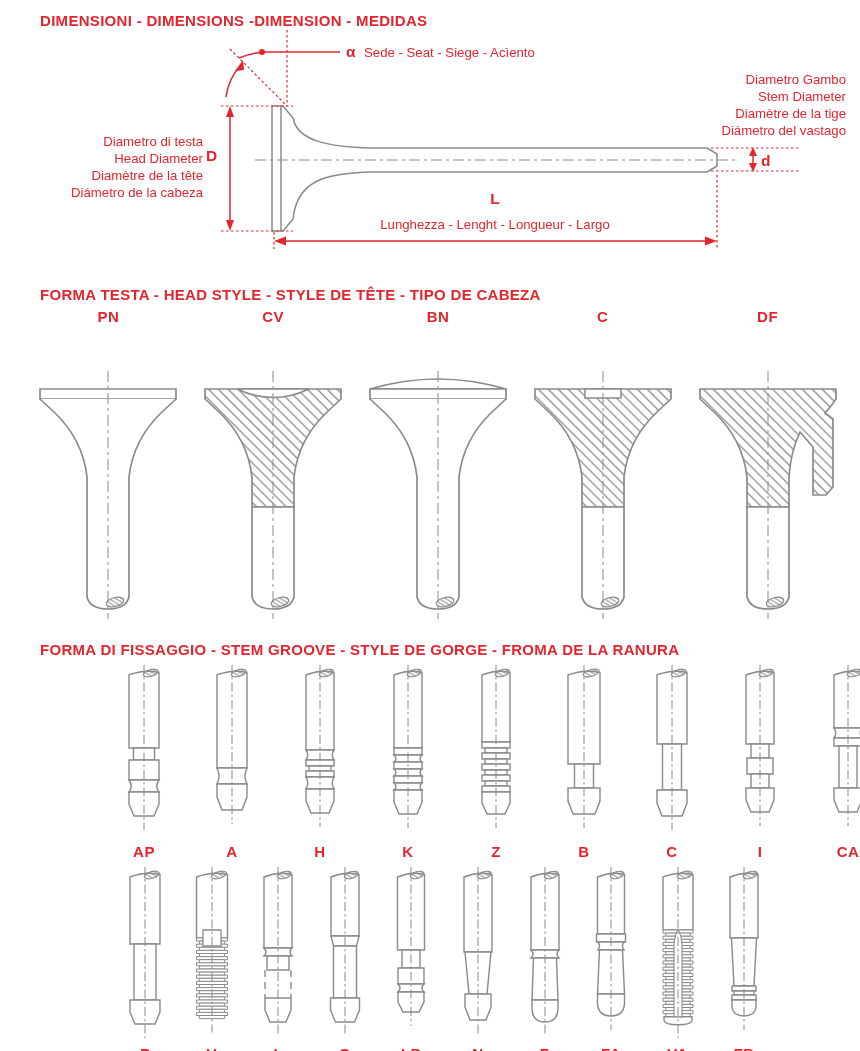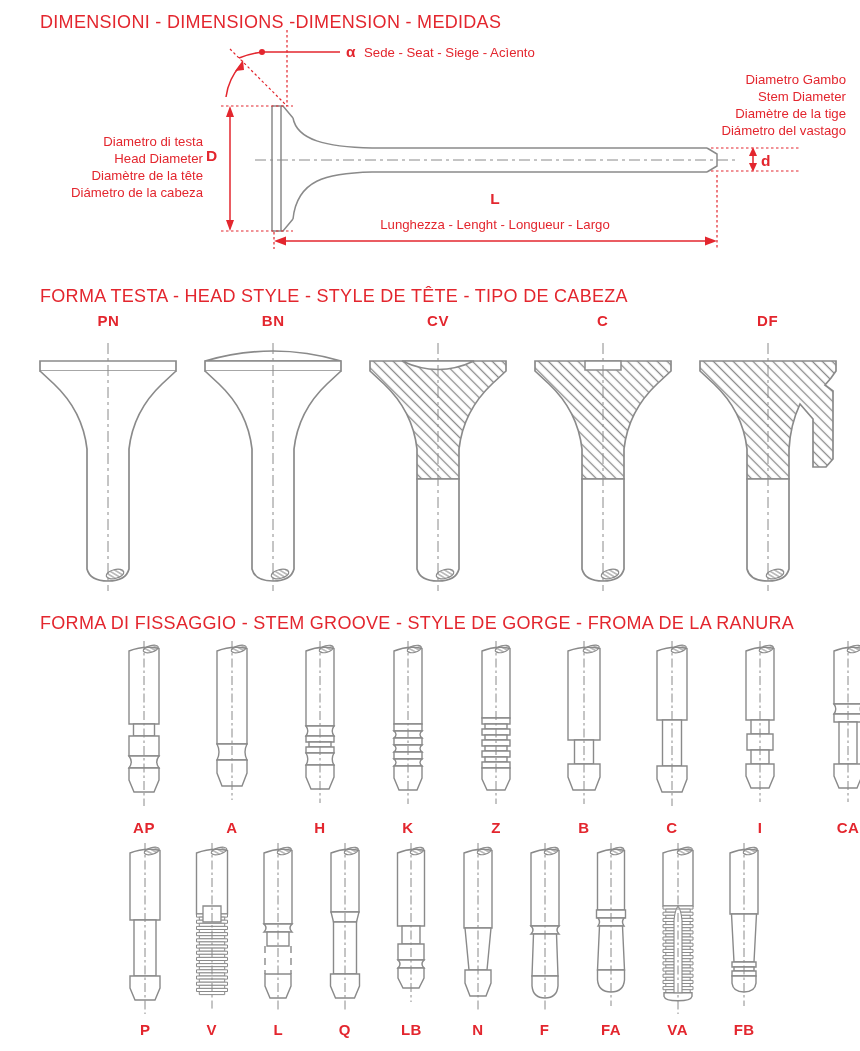--- a/index.html
+++ b/index.html
@@ -1,25 +1,25 @@
 <!DOCTYPE html>
 <html style="--red: #e3262e; --gray: #8a8a8a;"><head>
 <meta charset="utf-8">
 <style>
   :root{ --red:#e3262e; --gray:#8a8a8a; }
   html,body{margin:0;padding:0;background:#fff;}
   body{font-family:"Liberation Sans", sans-serif;}
   .page{position:relative;width:860px;height:1051px;background:#fff;overflow:hidden;}
-  h2.sec-title{margin:0;font-size:18px;font-weight:400;color:var(--red);letter-spacing:.3px;}
+  h2.sec-title{margin:0;font-size:15px;font-weight:700;color:var(--red);letter-spacing:.3px;}
   #sec1{position:relative;height:272px;}
   #sec1 h2.sec-title{position:absolute;top:12px;left:40px;}
   #sec2 h2.sec-title{margin:14px 16px 4px 40px;}
   #sec3 h2.sec-title{margin:16px 0 0 40px;}
   .heads-grid{display:grid;grid-template-columns:repeat(5,1fr);margin:0 10px 0 26px;}
-  .head-fig{display:flex;flex-direction:column;align-items:center;}
+  .head-fig{display:flex;flex-direction:column;align-items:center;gap:32px;}
   .fig-label{color:var(--red);font-weight:700;font-size:15px;letter-spacing:.5px;line-height:20px;}
   .stems-grid1{display:grid;grid-template-columns:repeat(10,1fr);margin:6px 58px 0 112px;gap:24px;}
   .stems-grid2{display:grid;grid-template-columns:repeat(11,1fr);margin:4px 16px 0 112px;}
   .stem-fig{display:flex;flex-direction:column;align-items:center;}
   .stem-fig .fig-label{margin-top:2px;}
   
   #dim-svg text{fill:var(--red);font-family:"Liberation Sans",sans-serif;font-size:13.2px;font-weight:500;}
   #dim-svg text.sym{font-size:15.5px;font-weight:700;}
   #dim-svg .gline{stroke:var(--gray);stroke-width:1.5;fill:none;}
   #dim-svg .gcl{stroke:var(--gray);stroke-width:1;fill:none;stroke-dasharray:11 4 3 4;}
@@ -108,35 +108,35 @@
         <div class="head-fig">
           <div class="fig-label">PN</div>
           <svg width="160" height="266" viewBox="0 0 160 266">
             <path d="M12 30 H148 V40 H12 Z" fill="white" stroke="#8a8a8a" stroke-width="1.7"></path>
             <path d="M12 40 L26 53 C44 70 56 92 59 118 L59 238 Q62 250 80 250 Q98 250 101 238 L101 118 C104 92 116 70 134 53 L148 40" fill="white" stroke="#8a8a8a" stroke-width="1.7"></path>
             <path d="M80 12 V260" fill="none" stroke="#8a8a8a" stroke-width="1" stroke-dasharray="11 4 3 4"></path>
             <ellipse cx="87" cy="243" rx="9" ry="4.4" transform="rotate(-14 87 243)" fill="url(#hatch2)" stroke="#8a8a8a" stroke-width="1.2"></ellipse>
           </svg>
         </div>
         <div class="head-fig">
+          <div class="fig-label">CV</div>
+          <svg width="160" height="266" viewBox="0 0 160 266">
+            <path d="M12 30 H148 V40 L134 53 C116 70 104 92 101 118 L101 148 H59 L59 118 C56 92 44 70 26 53 L12 40 Z" fill="url(#hatch)" stroke="#8a8a8a" stroke-width="1.7"></path>
+            <path d="M59 148 V238 Q62 250 80 250 Q98 250 101 238 V148 Z" fill="white" stroke="#8a8a8a" stroke-width="1.7"></path>
+            <path d="M44 30 Q80 47 116 30 Z" fill="white" stroke="#8a8a8a" stroke-width="1.5"></path>
+            <path d="M80 12 V260" fill="none" stroke="#8a8a8a" stroke-width="1" stroke-dasharray="11 4 3 4"></path>
+            <ellipse cx="87" cy="243" rx="9" ry="4.4" transform="rotate(-14 87 243)" fill="url(#hatch2)" stroke="#8a8a8a" stroke-width="1.2"></ellipse>
+          </svg>
+        </div>
+        <div class="head-fig">
           <div class="fig-label">BN</div>
           <svg width="160" height="266" viewBox="0 0 160 266">
             <path d="M12 30 Q80 10 148 30 Z" fill="white" stroke="#8a8a8a" stroke-width="1.7"></path>
             <path d="M12 30 H148 V40 H12 Z" fill="white" stroke="#8a8a8a" stroke-width="1.7"></path>
             <path d="M12 40 L26 53 C44 70 56 92 59 118 L59 238 Q62 250 80 250 Q98 250 101 238 L101 118 C104 92 116 70 134 53 L148 40" fill="white" stroke="#8a8a8a" stroke-width="1.7"></path>
-            <path d="M80 12 V260" fill="none" stroke="#8a8a8a" stroke-width="1" stroke-dasharray="11 4 3 4"></path>
-            <ellipse cx="87" cy="243" rx="9" ry="4.4" transform="rotate(-14 87 243)" fill="url(#hatch2)" stroke="#8a8a8a" stroke-width="1.2"></ellipse>
-          </svg>
-        </div>
-        <div class="head-fig">
-          <div class="fig-label">CV</div>
-          <svg width="160" height="266" viewBox="0 0 160 266">
-            <path d="M12 30 H148 V40 L134 53 C116 70 104 92 101 118 L101 148 H59 L59 118 C56 92 44 70 26 53 L12 40 Z" fill="url(#hatch)" stroke="#8a8a8a" stroke-width="1.7"></path>
-            <path d="M59 148 V238 Q62 250 80 250 Q98 250 101 238 V148 Z" fill="white" stroke="#8a8a8a" stroke-width="1.7"></path>
-            <path d="M44 30 Q80 47 116 30 Z" fill="white" stroke="#8a8a8a" stroke-width="1.5"></path>
             <path d="M80 12 V260" fill="none" stroke="#8a8a8a" stroke-width="1" stroke-dasharray="11 4 3 4"></path>
             <ellipse cx="87" cy="243" rx="9" ry="4.4" transform="rotate(-14 87 243)" fill="url(#hatch2)" stroke="#8a8a8a" stroke-width="1.2"></ellipse>
           </svg>
         </div>
         <div class="head-fig">
           <div class="fig-label">C</div>
           <svg width="160" height="266" viewBox="0 0 160 266">
             <path d="M12 30 H148 V40 L134 53 C116 70 104 92 101 118 L101 148 H59 L59 118 C56 92 44 70 26 53 L12 40 Z" fill="url(#hatch)" stroke="#8a8a8a" stroke-width="1.7"></path>
             <path d="M59 148 V238 Q62 250 80 250 Q98 250 101 238 V148 Z" fill="white" stroke="#8a8a8a" stroke-width="1.7"></path>
             <path d="M62 30 H98 V39 H62 Z" fill="white" stroke="#8a8a8a" stroke-width="1.5"></path>

